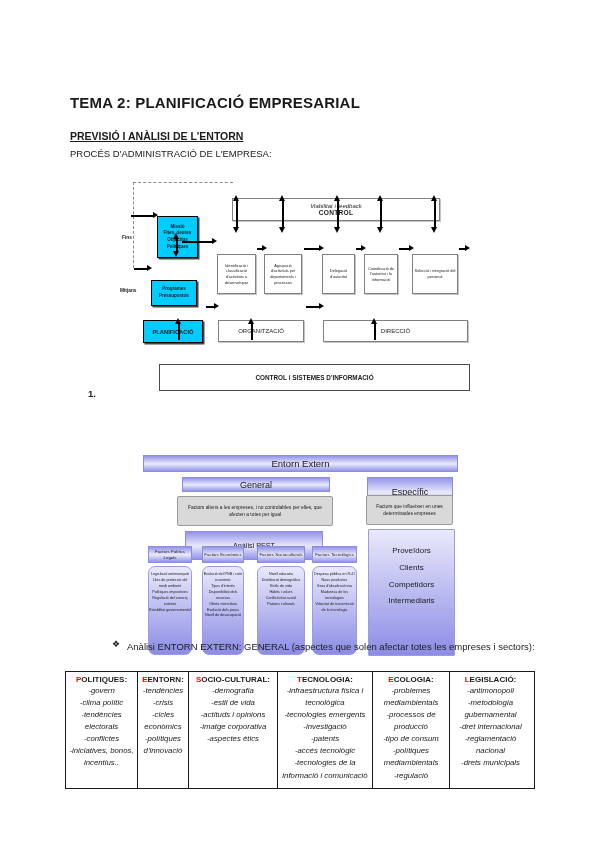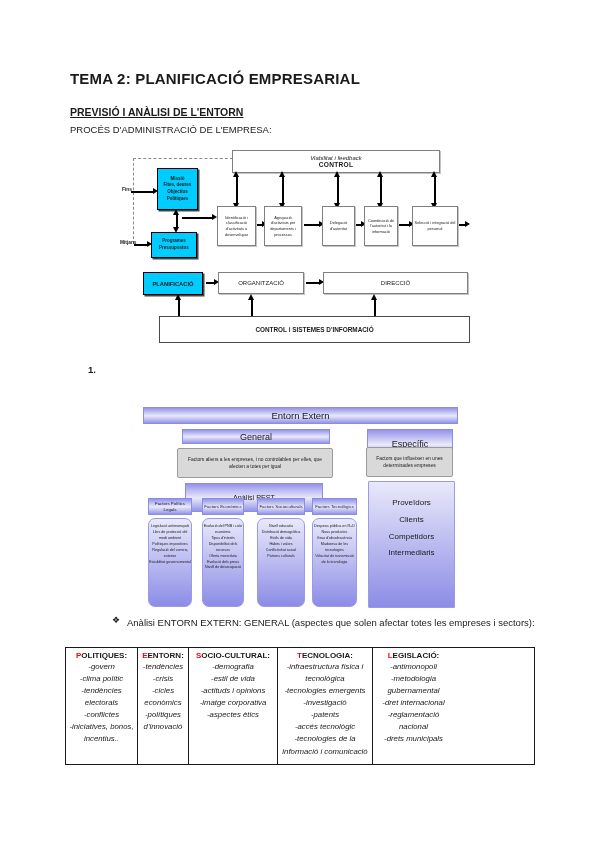--- a/index.html
+++ b/index.html
@@ -1,18 +1,18 @@
 <!DOCTYPE html>
 <html><head>
 <meta charset="utf-8">
 <style>
   html,body{margin:0;padding:0;background:#fff;}
   .page{position:relative;width:600px;height:848px;background:#ffffff;overflow:hidden;
         font-family:"Liberation Sans",sans-serif;color:#1a1a1a;}
-  .abs{position:absolute;box-sizing:border-box;}
+  .abs{position:absolute;box-sizing:border-box;margin-top:24px;}
   .title{left:70px;top:70px;font-size:15px;font-weight:bold;letter-spacing:.2px;}
   .h2{left:70px;top:106px;font-size:10.5px;font-weight:bold;text-decoration:underline;}
   .sub{left:70px;top:124px;font-size:9.5px;}
   .pre{white-space:pre-line;}
   .ctr{display:flex;align-items:center;justify-content:center;text-align:center;}
   
   .diag1{left:120px;top:148px;width:352px;height:202px;}
   .wbox{background:#fff;border:1px solid #808080;box-shadow:1px 1px 0 #c4c4c4;}
   .cyan{background:#00ccff;border:1.6px solid #000;box-shadow:1.5px 1.5px 0 #444;}
   .dash{position:absolute;}
@@ -208,20 +208,28 @@
     </div>
     <div class="tcol w4">
       <div class="thead"><span class="red">T</span><span>ECNOLOGIA:</span></div>
       <div class="titems">-infraestructura física i tecnològica
 -tecnologies emergents
 -investigació
 -patents
 -accés tecnològic
 -tecnologies de la informació i comunicació</div>
     </div>
+    <div class="tcol w5">
+      <div class="thead"><span class="red">E</span><span>COLOGIA:</span></div>
+      <div class="titems">-problemes mediambientals
+-processos de producció
+-tipo de consum
+-polítiques mediambientals
+-regulació</div>
+    </div>
     <div class="tcol w6">
       <div class="thead"><span class="red">L</span><span>EGISLACIÓ:</span></div>
       <div class="titems">-antimonopoli
 -metodologia gubernamental
 -dret internacional
 -reglamentació nacional
 -drets municipals</div>
     </div>
   </div>
 

